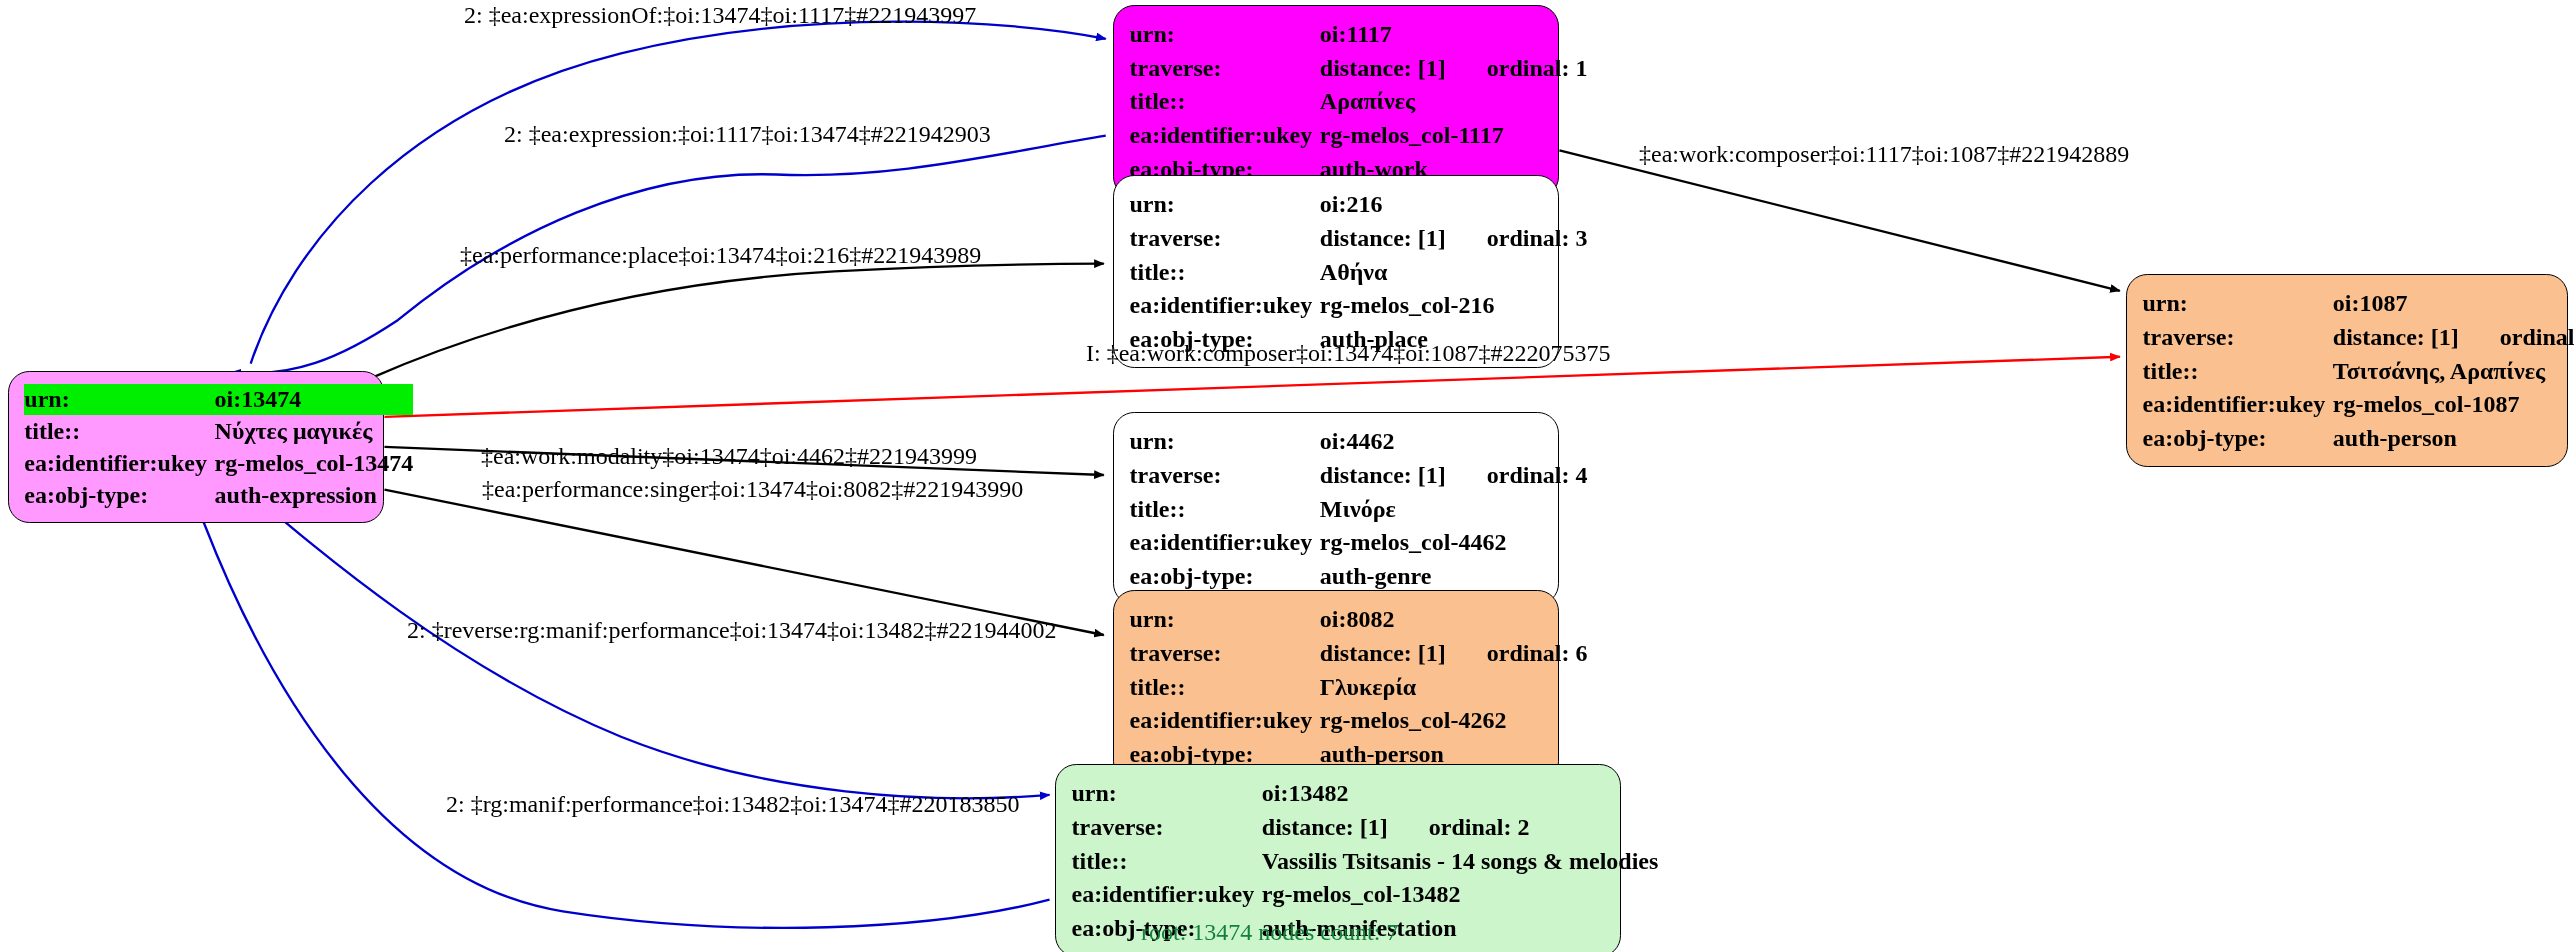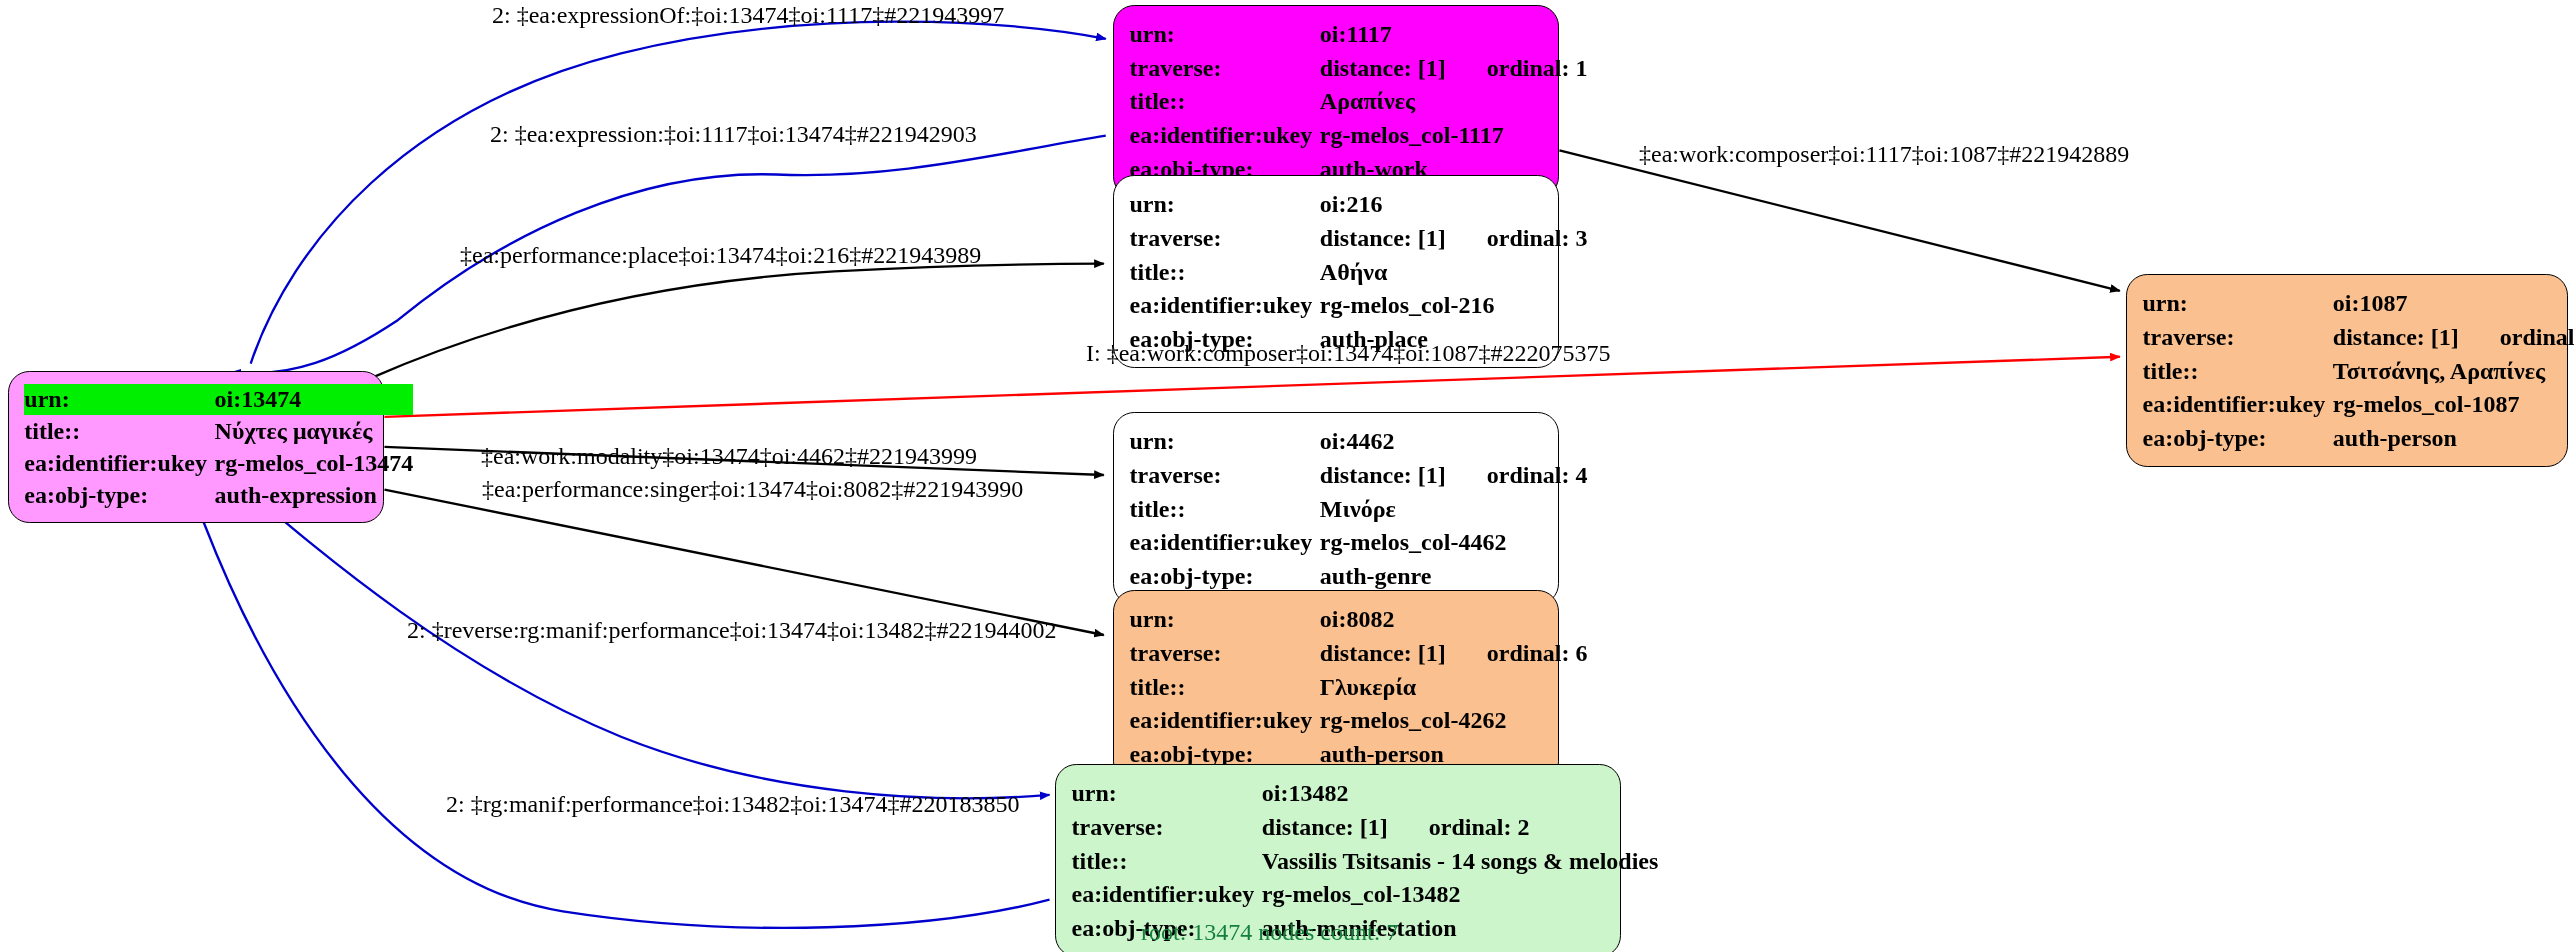--- a/index.html
+++ b/index.html
@@ -283,22 +283,22 @@
         <td class="v">rg-melos_col-13482</td>
       </tr>
       <tr>
         <td class="k">ea:obj-type:</td>
         <td class="v">auth-manifestation</td>
       </tr>
     </tbody>
       </table>
   </div>
 
-  <div class="edge-label" style="left:492px;  top:2.9px;">2: ‡ea:expressionOf:‡oi:13474‡oi:1117‡#221943997</div>
-  <div class="edge-label" style="left:490px;  top:122px;text-align:center;">2: ‡ea:expression:‡oi:1117‡oi:13474‡#221942903</div>
+  <div class="edge-label" style="left:464px;  top:2.9px;">2: ‡ea:expressionOf:‡oi:13474‡oi:1117‡#221943997</div>
+  <div class="edge-label" style="left:504px;  top:122px;text-align:center;">2: ‡ea:expression:‡oi:1117‡oi:13474‡#221942903</div>
   <div class="edge-label" style="left:460px; top:243px;">‡ea:performance:place‡oi:13474‡oi:216‡#221943989</div>
   <div class="edge-label" style="left:1639px; top:142px;">‡ea:work:composer‡oi:1117‡oi:1087‡#221942889</div>
   <div class="edge-label" style="left:1086px; top:341px;">I: ‡ea:work:composer‡oi:13474‡oi:1087‡#222075375</div>
   <div class="edge-label" style="left:481px;  top:444px;">‡ea:work:modality‡oi:13474‡oi:4462‡#221943999</div>
   <div class="edge-label" style="left:458px; top:477px;margin-left:24px;">‡ea:performance:singer‡oi:13474‡oi:8082‡#221943990</div>
   <div class="edge-label" style="left:407px; top:618px;">2: ‡reverse:rg:manif:performance‡oi:13474‡oi:13482‡#221944002</div>
   <div class="edge-label" style="left:446px; top:792px;">2: ‡rg:manif:performance‡oi:13482‡oi:13474‡#220183850</div>
 
   <div class="caption" style="left:1141px; top:919px;">root: 13474 nodes count: 7</div>
 

